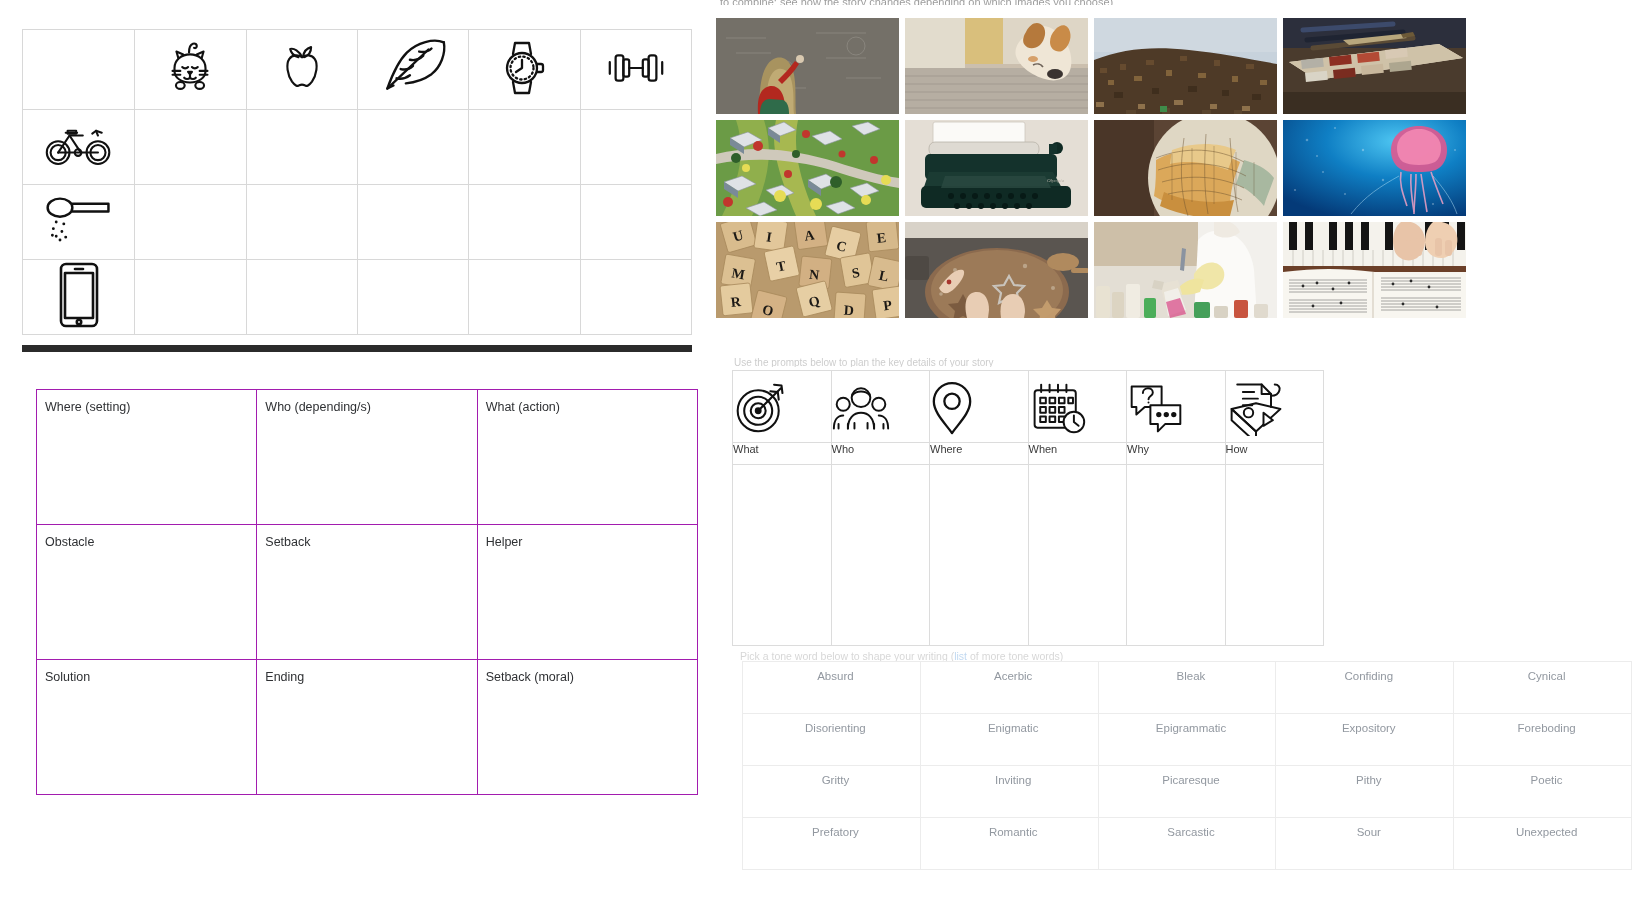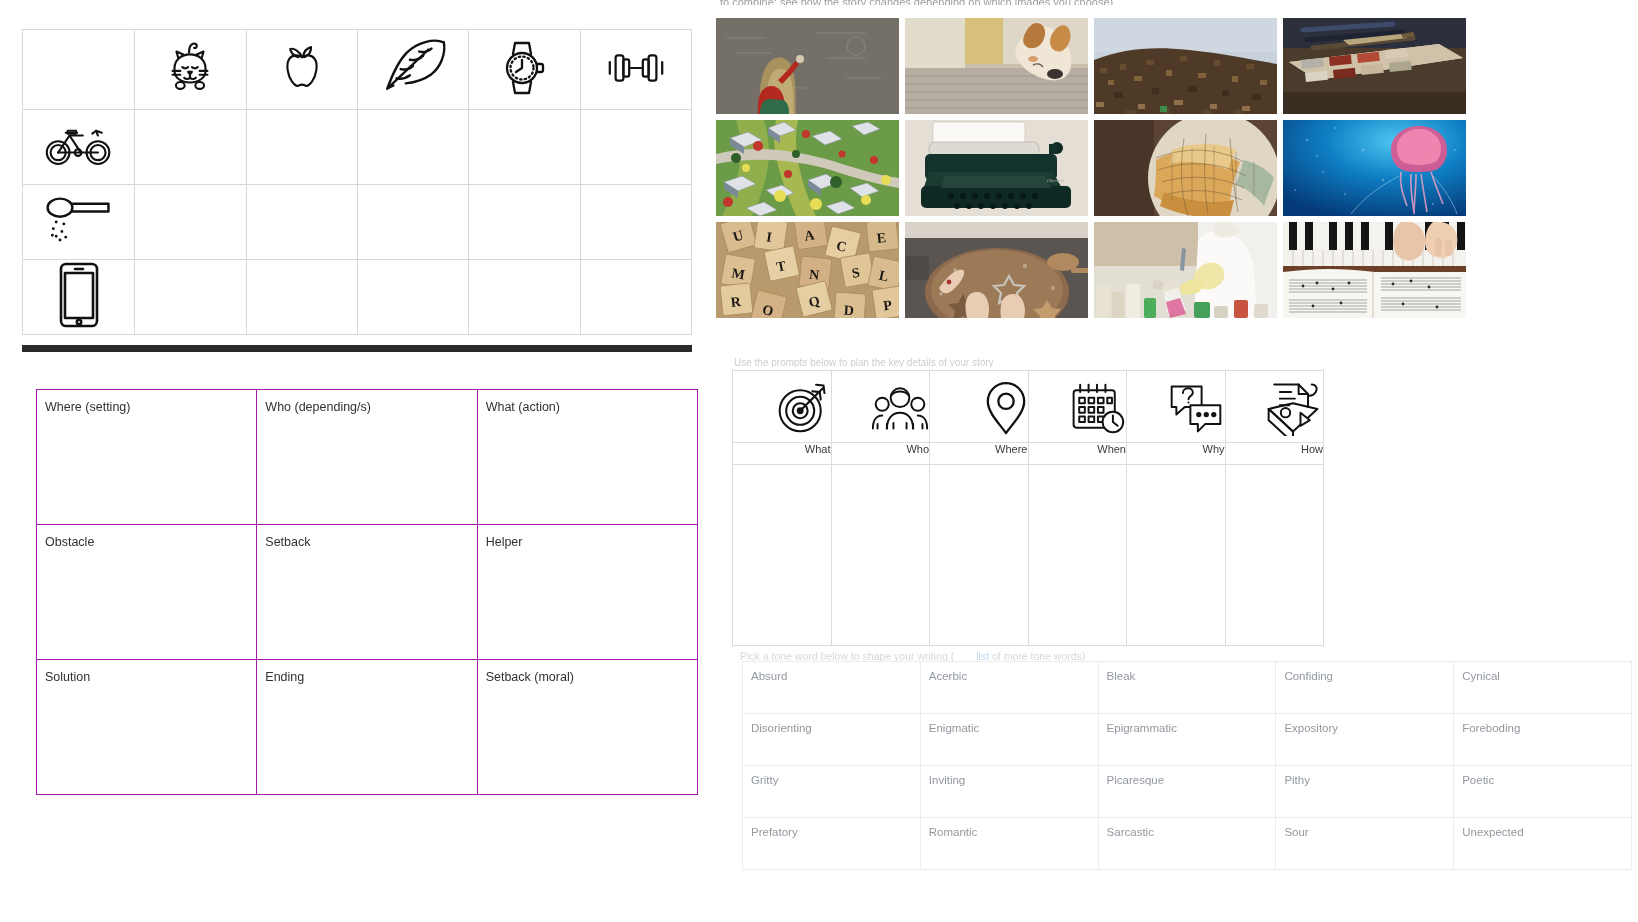--- a/index.html
+++ b/index.html
@@ -75,39 +75,39 @@
   .w5-caption {
     position: absolute; left: 22px; top: 357px; width: 600px;
     font-size: 10px; color: #6d6d6d; opacity: .35; white-space: nowrap;
     overflow:hidden; height: 10px;
   }
   .w5-wrap { position: absolute; left: 20px; top: 370px; width: 592px; }
   table.w5 { border-collapse: collapse; width: 592px; table-layout: fixed; }
   table.w5 td {
     border: 1px solid #dcdcdc;
     width: 98.5px;
-    text-align: right;
+    text-align: left;
     vertical-align: middle;
     padding: 0;
   }
   table.w5 tr.icons td { height: 72px; padding-top: 6px; }
   table.w5 tr.labels td {
     height: 22px; font-size: 11px; color: #3a3a3a;
     vertical-align: top; padding-bottom: 7px;
   }
   table.w5 tr.blanks td { height: 181px; }
 
   
   .tone-caption {
     position: absolute; left: 28px; top: 650px; width: 560px;
     font-size: 10.5px; color: #7a7a7a; opacity: .30; white-space: nowrap;
     overflow: hidden; height: 11px;
   }
-  .tone-caption .lnk { color: #2f7fd1; text-decoration: underline; margin-left: 22px; }
-  .tone-wrap { position: absolute; left: 30px; top: 661px; width: 890px; }
+  .tone-caption .lnk { color: #2f7fd1; text-decoration: underline; }
+  .tone-wrap { position: absolute; left: 30px; top: 661px; width: 890px; text-align: center; }
   table.tone { border-collapse: collapse; width: 890px; table-layout: fixed; }
   table.tone td {
     border: 1px solid #ececec;
     height: 52px;
     vertical-align: top;
     padding: 8px 0 0 8px;
     font-size: 11.5px;
     color: #9298a0;
     font-family: "Liberation Sans", sans-serif;
   }

